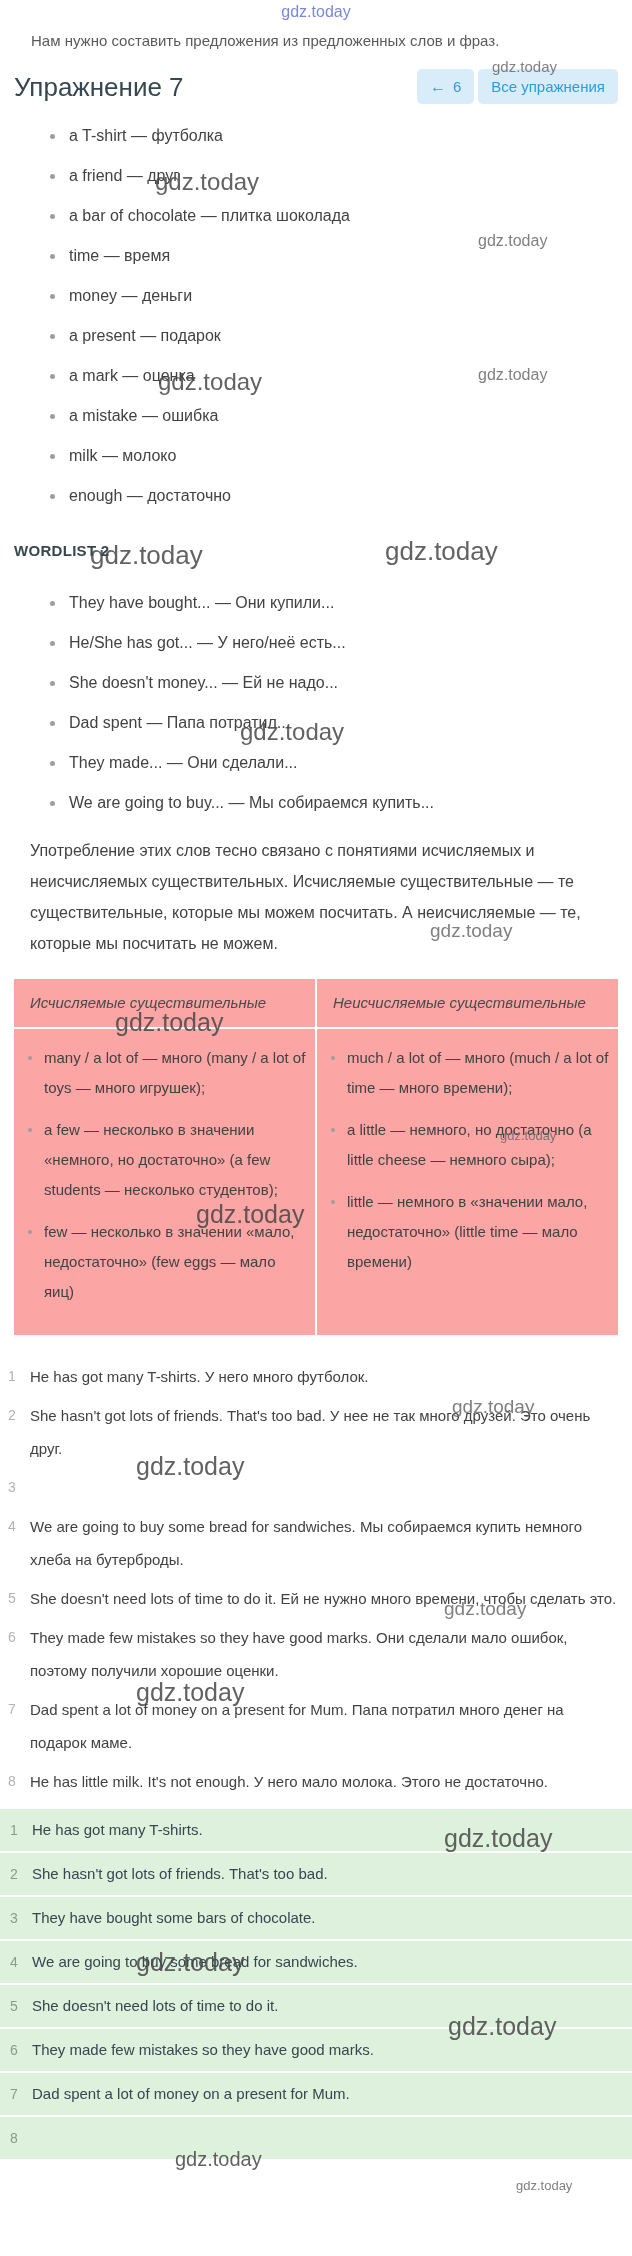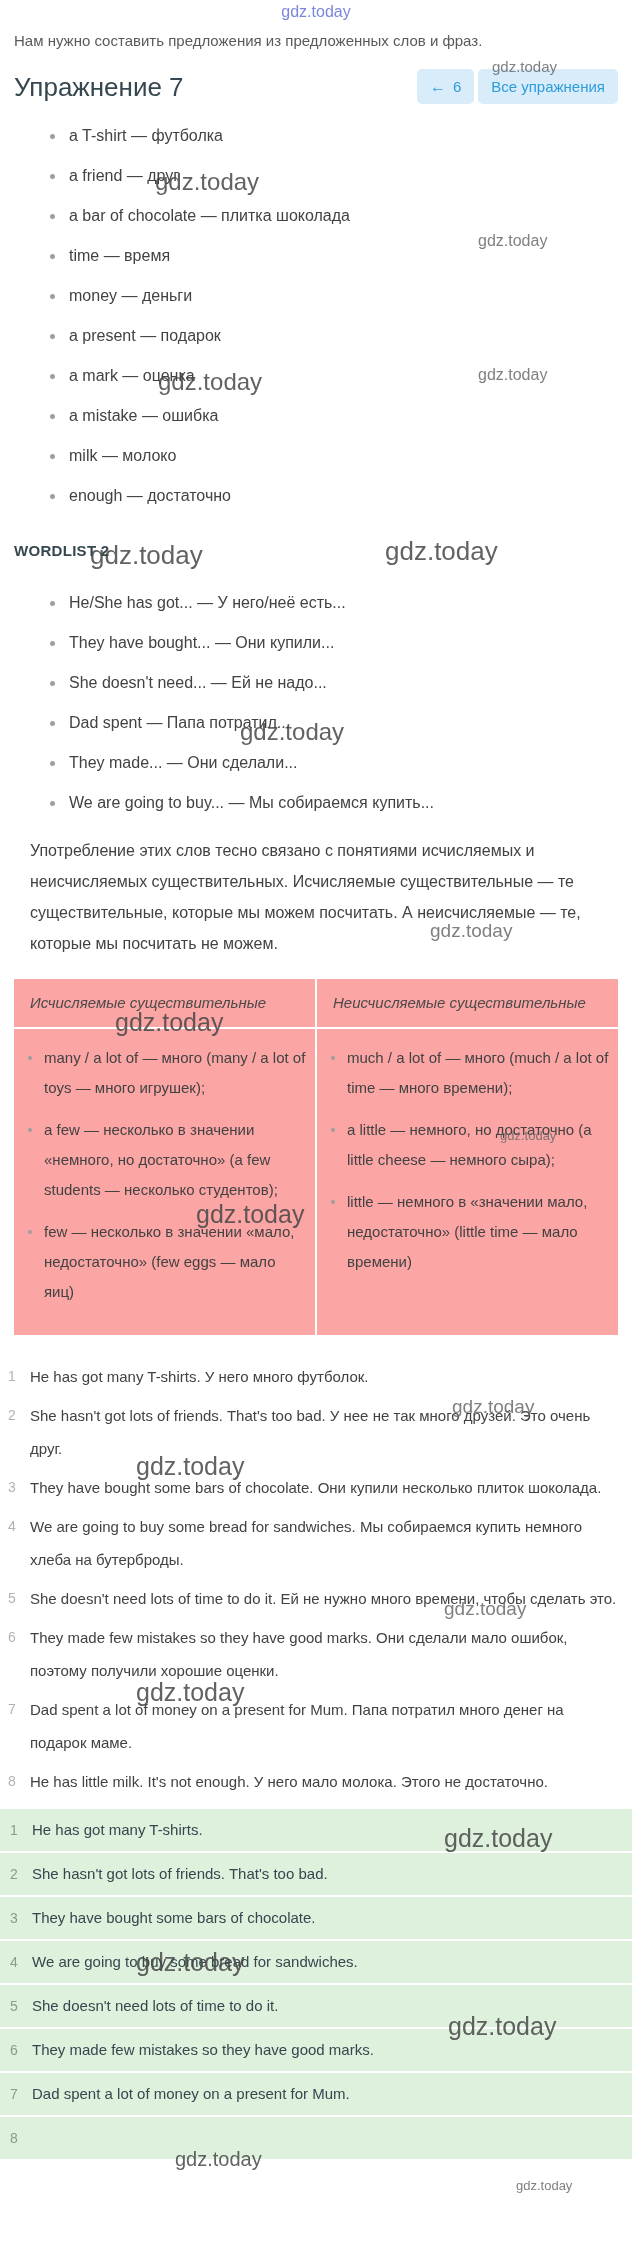--- a/index.html
+++ b/index.html
@@ -5,21 +5,21 @@
   * { margin:0; padding:0; box-sizing:border-box; }
   html,body { background:#ffffff; }
   body { width:632px; font-family:"Liberation Sans", sans-serif; color:#424242; }
   .page { position:relative; width:632px; height:2256px; overflow:hidden; background:#fff; }
 
   
   .wm { position:absolute; color:#474747; opacity:.85; white-space:nowrap; pointer-events:none; z-index:5; }
   .wm.small { color:#6a6a6a; }
   .top-watermark { text-align:center; padding-top:3px; font-size:16px; color:#7b86dd; }
 
-  .intro { margin:8px 14px 0; font-size:15px; line-height:24px; color:#5a5a5a; }
+  .intro { margin:8px 31px 0; font-size:15px; line-height:24px; color:#5a5a5a; }
 
   .header-row { display:flex; justify-content:space-between; align-items:center; margin:16px 14px 12px; }
   .title { font-size:26px; line-height:34px; font-weight:400; color:#36474f; }
   .nav { display:flex; gap:4px; }
   .btn { display:flex; align-items:center; gap:7px; background:#d9ecfa; color:#2d9cdb;
          font-size:15px; padding:9px 13px; border-radius:5px; text-decoration:none; cursor:pointer; }
   .btn .arrow { font-size:16px; line-height:16px; }
 
   .wordlist { list-style:none;padding-left:29px; }
   .wordlist li { position:relative; padding-left:40px; height:40px; line-height:40px; font-size:16px; color:#424242; }
@@ -99,23 +99,23 @@
     <li>a present — подарок</li>
     <li>a mark — оценка</li>
     <li>a mistake — ошибка</li>
     <li>milk — молоко</li>
     <li>enough — достаточно</li>
   </ul>
 
   <h2 class="wl2-title">WORDLIST 2</h2>
 
   <ul class="wordlist second">
+    <li>They have bought... — Они купили...</li>
     <li>He/She has got... — У него/неё есть...</li>
-    <li>They have bought... — Они купили...</li>
-    <li>She doesn't need... — Ей не надо...</li>
+    <li>She doesn't money... — Ей не надо...</li>
     <li>Dad spent — Папа потратил...</li>
     <li>They made... — Они сделали...</li>
     <li>We are going to buy... — Мы собираемся купить...</li>
   </ul>
 
   <p class="explanation">Употребление этих слов тесно связано с понятиями исчисляемых и неисчисляемых существительных. Исчисляемые существительные — те существительные, которые мы можем посчитать. А неисчисляемые — те, которые мы посчитать не можем.</p>
 
   <div class="gdz-table">
     <div class="col">
       <div class="col-header">Исчисляемые существительные</div>
@@ -143,21 +143,20 @@
     <div class="sentence">
       <span class="s-num">1</span>
       <span class="s-text">He has got many T-shirts. У него много футболок.</span>
     </div>
     <div class="sentence">
       <span class="s-num">2</span>
       <span class="s-text">She hasn't got lots of friends. That's too bad. У нее не так много друзей. Это очень друг.</span>
     </div>
     <div class="sentence">
       <span class="s-num">3</span>
-      <span class="s-text">They have bought some bars of chocolate. Они купили несколько плиток шоколада.</span>
     </div>
     <div class="sentence">
       <span class="s-num">4</span>
       <span class="s-text">We are going to buy some bread for sandwiches. Мы собираемся купить немного хлеба на бутерброды.</span>
     </div>
     <div class="sentence">
       <span class="s-num">5</span>
       <span class="s-text">She doesn't need lots of time to do it. Ей не нужно много времени, чтобы сделать это.</span>
     </div>
     <div class="sentence">

